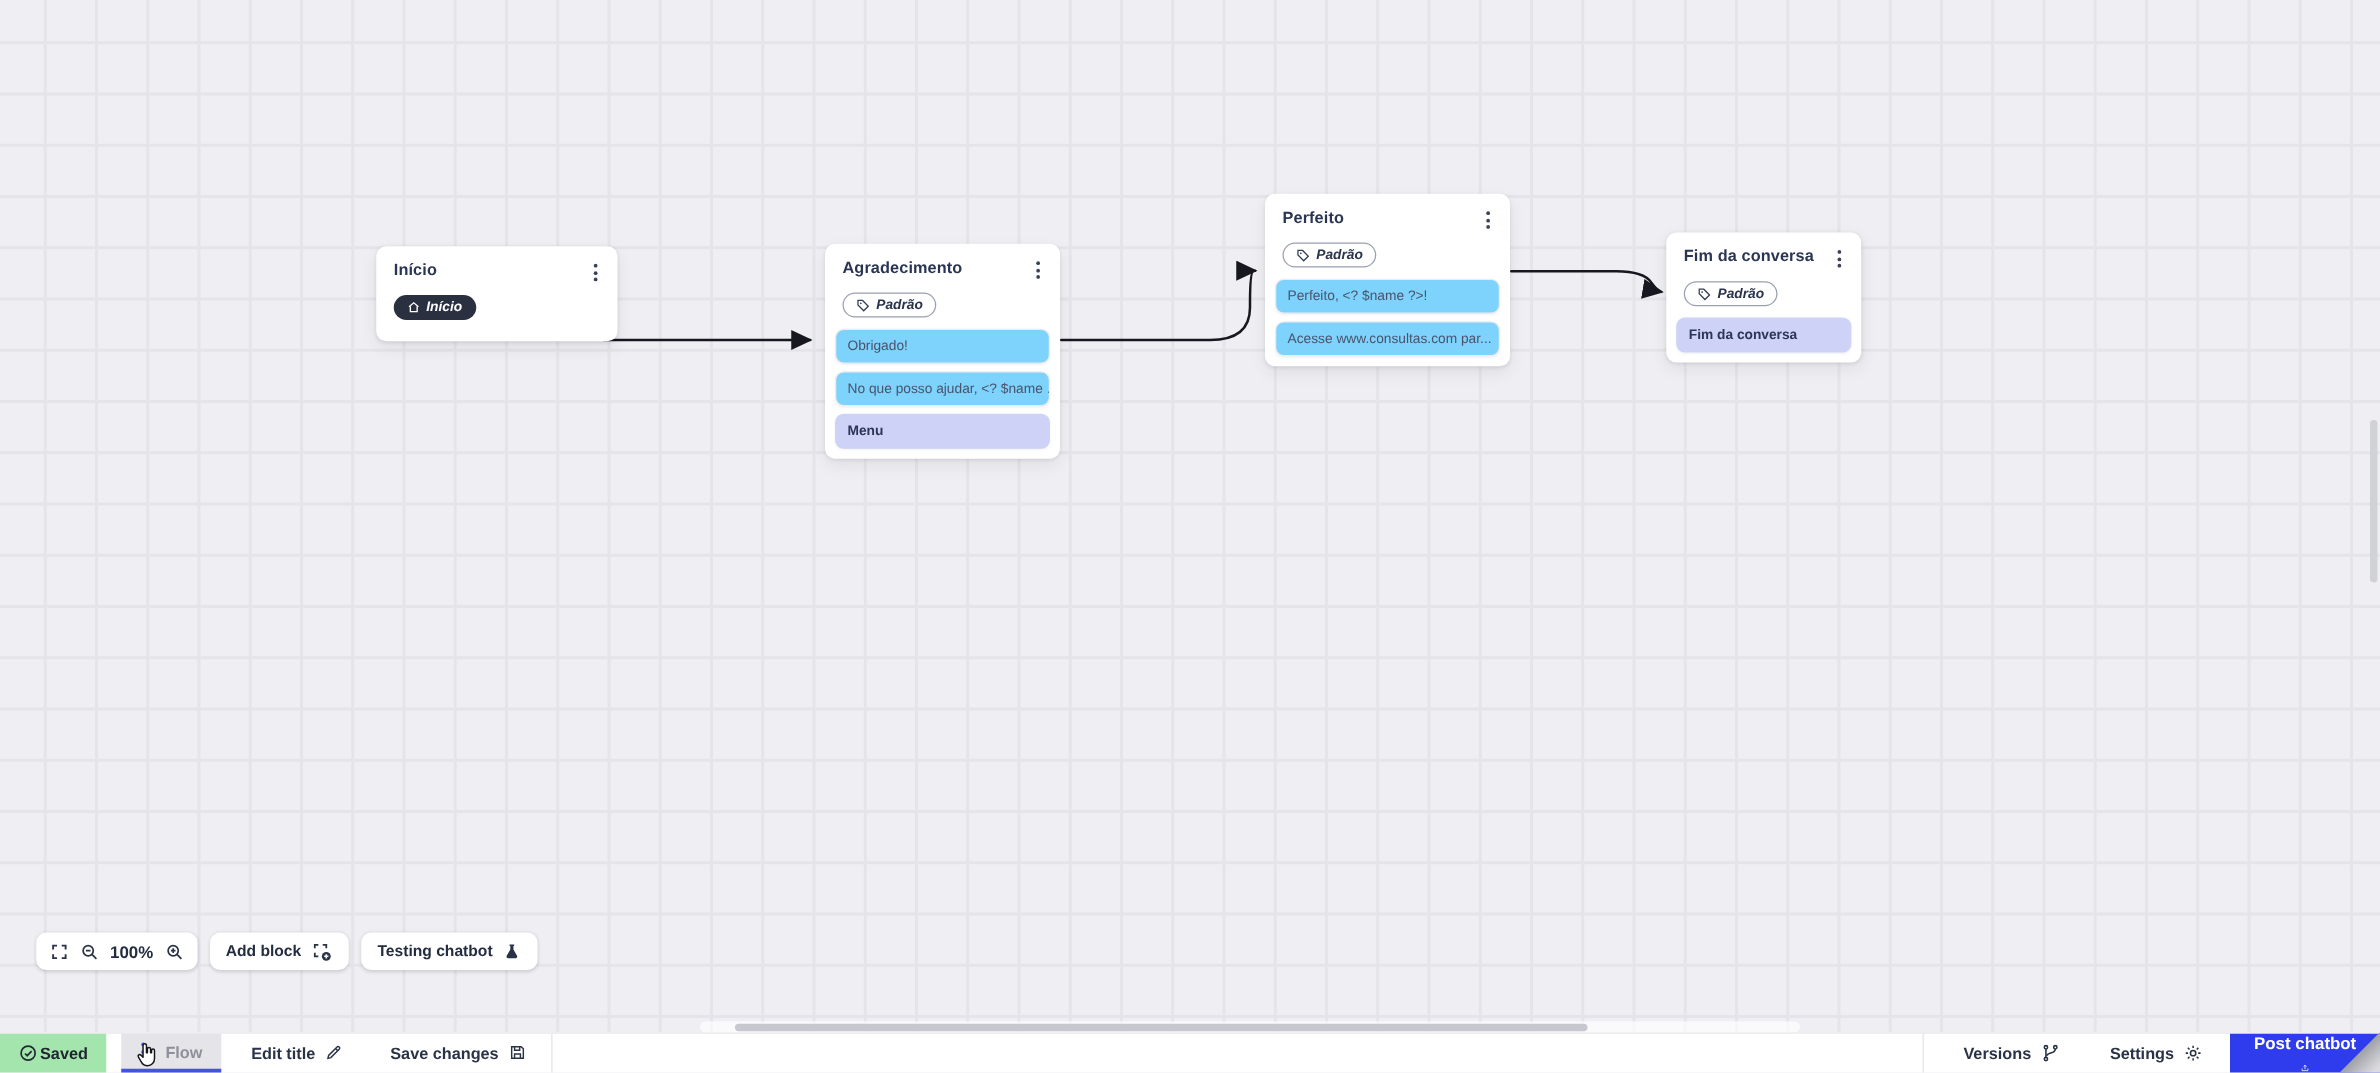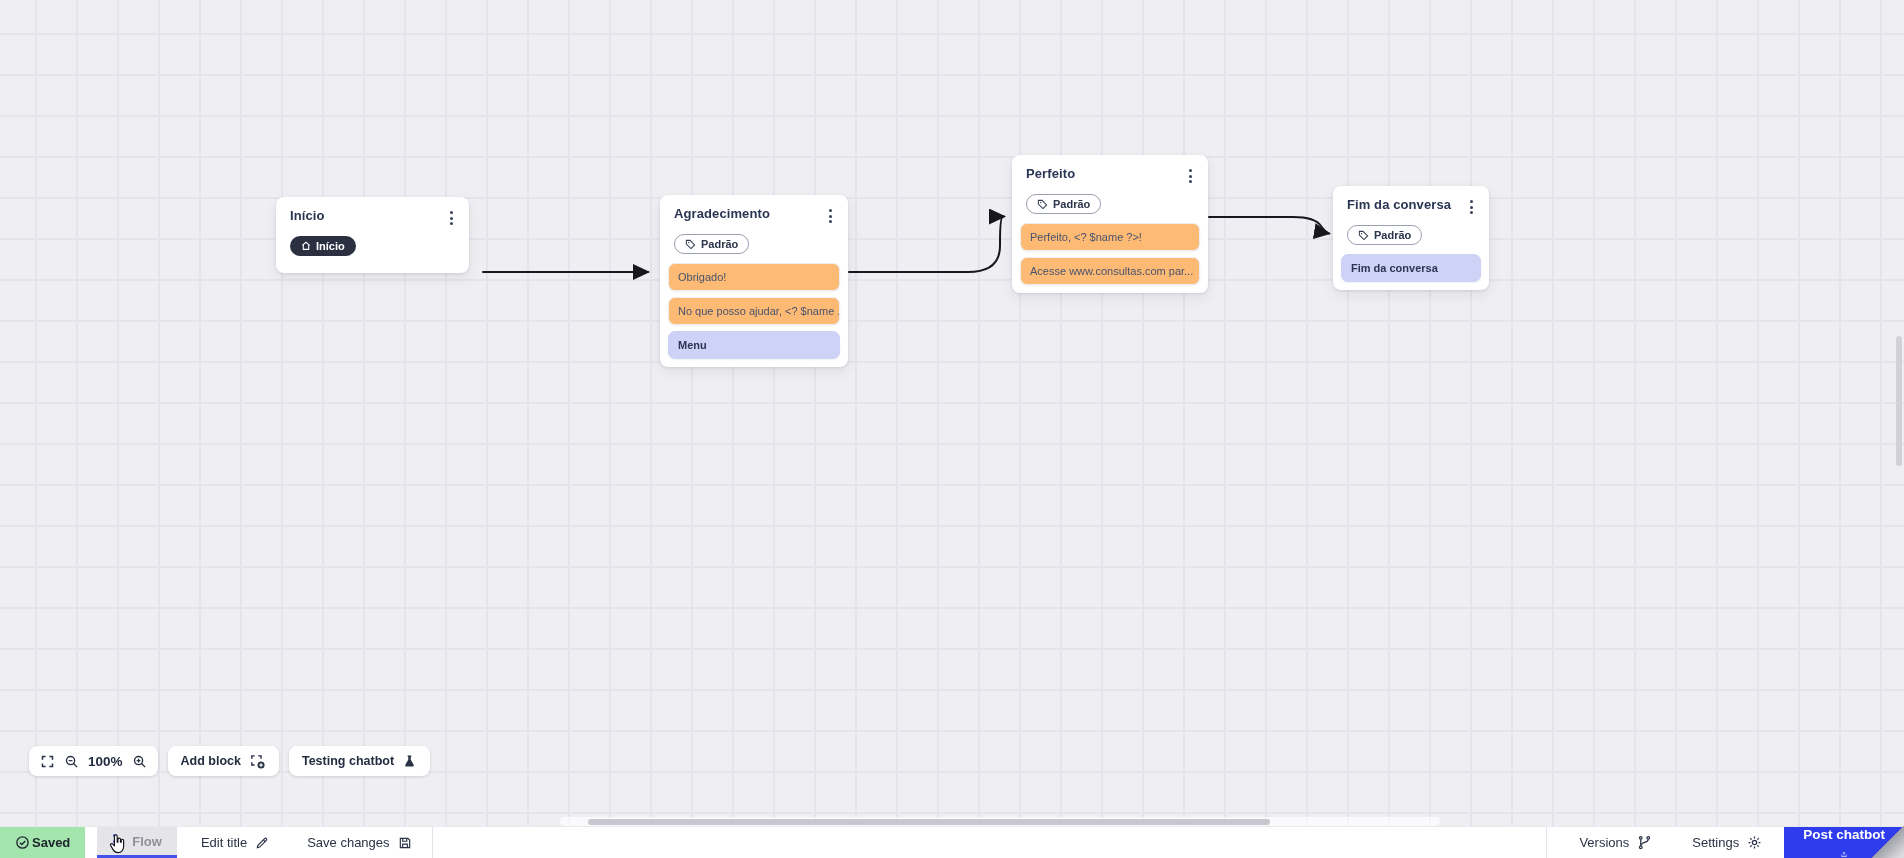--- a/index.html
+++ b/index.html
@@ -17,33 +17,33 @@
   .edges { position:absolute; left:0; top:0; width:1904px; height:826px; pointer-events:none; }
 
   
   .node { position:absolute; background:#fff; border-radius:8px;
     padding:10px 8px 8px; box-shadow:0 1px 3px rgba(25,28,50,.10), 0 5px 14px rgba(25,28,50,.07); }
   .node-header { display:flex; justify-content:space-between; align-items:flex-start; padding:1px 4px 0 6px; }
   .node-title { font-size:13px; font-weight:700; color:#2a3553; letter-spacing:.1px; }
   .kebab { display:flex; flex-direction:column; gap:2.5px; padding:3px 4px; cursor:pointer; }
   .kebab i { width:3px; height:3px; border-radius:50%; background:#39415a; display:block; }
 
-  .badge-row { margin:8px 0 9px 6px; display:flex; }
+  .badge-row { margin:8px 0 9px 6px; display:flex;font-style:italic; }
   .badge-start { display:inline-flex; align-items:center; gap:5px; background:#2a3040; color:#fff;
     font-size:11px; font-weight:700; border-radius:999px; padding:4px 11px; }
   .badge-tag { display:inline-flex; align-items:center; gap:5px; background:#fff; color:#2b344d;
     border:1.5px solid #99a0ae; font-size:11px; font-weight:700; border-radius:999px; padding:3px 10px; }
 
   .blocks { display:flex; flex-direction:column; gap:6px; }
-  .blk { background:#fdba74; border:1px solid #ececf1; border-radius:7px; padding:7px 9px;
+  .blk { background:#7dd3fc; border:1px solid #ececf1; border-radius:7px; padding:7px 9px;
     font-size:11px; color:#49536d; box-shadow:0 1px 2px rgba(25,28,50,.06);
     white-space:nowrap; overflow:hidden; cursor:pointer; }
   .blk.input { background:#cdd2f6; border-color:#cdd2f6; color:#2b3554; font-weight:700; }
 
-  .n1 { left:276px; top:197px; width:193px; }
+  .n1 { left:301px; top:197px; width:193px; }
   .n2 { left:660px; top:195px; width:188px; }
   .n3 { left:1012px; top:155px; width:196px; }
   .n4 { left:1333px; top:186px; width:156px; }
 
   
   .controls { position:absolute; left:29px; bottom:50px; display:flex; gap:10px; }
   .ctl { height:30px; background:#fff; border-radius:8px; display:flex; align-items:center;
     box-shadow:0 1px 3px rgba(25,28,50,.16); color:#2a3246; }
   .ctl-zoom { padding:0 11px; gap:9px; }
   .zoom-pct { font-size:13.5px; font-weight:700; color:#232c40;text-align:center; }
@@ -60,21 +60,21 @@
 
   
   .statusbar { position:absolute; left:0; top:826px; width:1904px; height:32px; background:#fff;
     border-top:1px solid #e8e8ec; display:flex; align-items:center; font-size:13px; color:#2a3246; }
   .saved { height:100%; display:flex; align-items:center; gap:2px; padding:0 15px;
     background:#a3e5ad; color:#20262e; font-weight:600; }
   .tab-flow { height:100%; margin-left:12px; display:flex; align-items:center; gap:12px; padding:0 15px 0 12px;
     background:#e4e4e9; border-bottom:3px solid #4353e9; cursor:pointer; }
   .tab-flow .label { color:#8f8f9b; font-weight:600; }
   .kebab-blue i { background:#4353e9; }
-  .bar-btn { display:flex; align-items:center; gap:8px; font-weight:400; cursor:pointer; color:#2a3246; }
+  .bar-btn { display:flex; gap:8px; font-weight:700; cursor:pointer; color:#2a3246; }
   .divider { width:1px; height:100%; background:#e4e4e9; }
   .spacer { flex:1; }
   .post-btn { height:100%; display:flex; align-items:center; gap:9px; padding:0 19px;
     background:#2e3ced; color:#fff; font-size:13.5px; font-weight:700; cursor:pointer; }
 
   .corner-fold { position:absolute; right:0; bottom:0; width:32px; height:32px;
     background:linear-gradient(135deg, transparent 49%, #9fa0a8 50%, #dcdce0 92%); }
 
   .cursor { position:absolute; left:106px; top:833px; z-index:50; pointer-events:none; }
 

